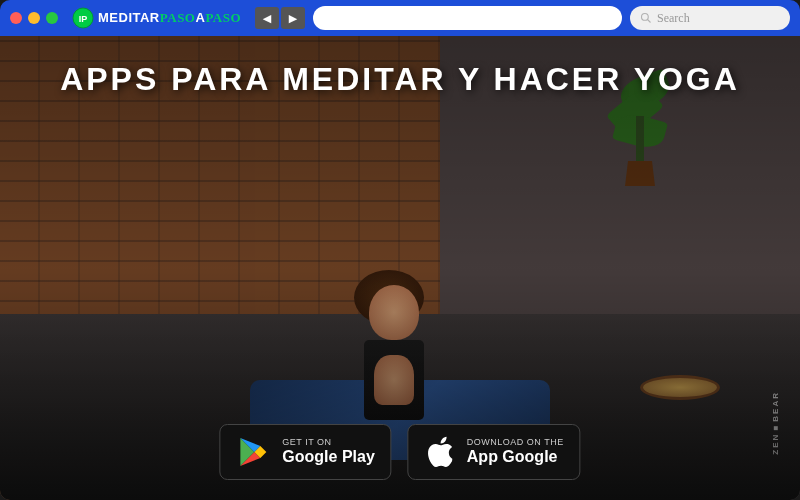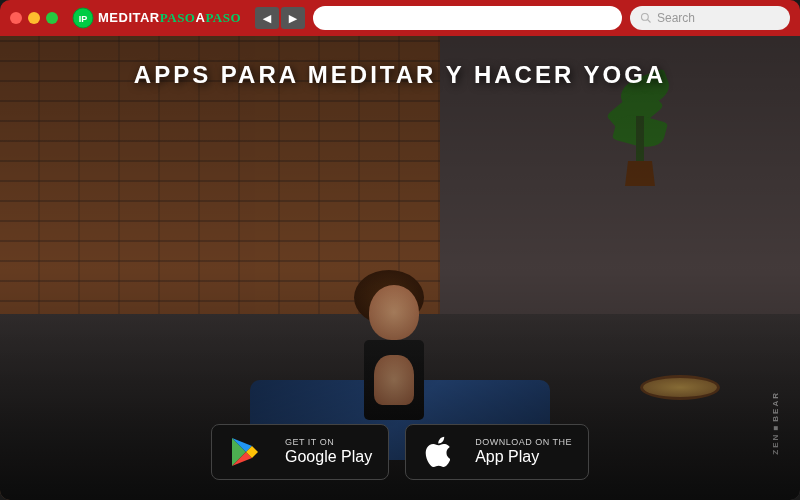--- a/index.html
+++ b/index.html
@@ -16,21 +16,21 @@
       width: 800px;
       height: 500px;
       background: #2b2b2b;
       border-radius: 10px;
       overflow: hidden;
       display: flex;
       flex-direction: column;
     }
 
     .title-bar {
-      background: #b91c1c;
+      background: #1d4ed8;
       height: 36px;
       display: flex;
       align-items: center;
       padding: 0 10px;
       gap: 8px;
       flex-shrink: 0;
     }
 
     .traffic-lights {
       display: flex;
@@ -107,20 +107,21 @@
       width: 160px;
       height: 24px;
       background: #f0f0f0;
       border-radius: 12px;
       display: flex;
       align-items: center;
       padding: 5px 10px;
       gap: 5px;
       color: #888;
       font-size: 12px;
+      font-family: Liberation Serif, serif;
     }
 
     .search-icon-svg {
       width: 12px;
       height: 12px;
       opacity: 0.6;
     }
 
     .browser-content {
       flex: 1;
@@ -316,21 +317,21 @@
     }
 
     
     .main-title {
       position: absolute;
       top: 25px;
       left: 0;
       right: 0;
       text-align: center;
       color: white;
-      font-size: 24px;
+      font-size: 32px;
       font-weight: 700;
       letter-spacing: 3px;
       text-shadow: 2px 2px 8px rgba(0,0,0,0.8);
       text-transform: uppercase;
       padding: 0 20px;
     }
 
     
     .app-buttons {
       position: absolute;
@@ -338,21 +339,21 @@
       left: 50%;
       transform: translateX(-50%);
       display: flex;
       gap: 16px;
       align-items: center;
     }
 
     .app-btn {
       display: flex;
       align-items: center;
-      gap: 25px;
+      gap: 14px;
       background: #111;
       border: 1.5px solid #444;
       border-radius: 8px;
       padding: 22px 16px;
       cursor: pointer;
       min-width: 155px;
       height: 56px;
     }
 
     .btn-icon {
@@ -370,21 +371,21 @@
 
     .btn-text-small {
       font-size: 9px;
       color: #ccc;
       text-transform: uppercase;
       letter-spacing: 0.5px;
     }
 
     .btn-text-large {
       font-size: 16px;
-      font-weight: 400;
+      font-weight: 700;
       line-height: 1.2;
     }
   </style>
 </head>
 <body>
 
 <div class="browser-window">
 
   <div class="title-bar">
     <div class="traffic-lights">
@@ -475,19 +476,19 @@
       <div class="app-btn">
         <div class="btn-icon">
           <svg width="28" height="32" viewBox="0 0 28 32" fill="white">
 
             <path d="M24.5 16.8c0-3.9 3.2-5.8 3.3-5.9-1.8-2.6-4.6-3-5.6-3-2.4-.2-4.7 1.4-5.9 1.4-1.2 0-3-1.4-5-1.3-2.6 0-5 1.5-6.3 3.8-2.7 4.7-.7 11.6 1.9 15.4 1.3 1.8 2.8 3.9 4.8 3.8 1.9-.1 2.7-1.2 5-1.2s3 1.2 5 1.1c2.1 0 3.4-1.9 4.7-3.7 1.5-2.1 2.1-4.2 2.1-4.3-.1 0-4-1.5-4-6.1z"></path>
             <path d="M20.7 5.5c1-1.3 1.7-3 1.5-4.8-1.5.1-3.3 1-4.3 2.2-1 1.1-1.8 2.9-1.6 4.6 1.7.1 3.4-.8 4.4-2z"></path>
           </svg>
         </div>
         <div class="btn-text">
           <span class="btn-text-small">Download on the</span>
-          <span class="btn-text-large">App Play</span>
+          <span class="btn-text-large">App Google</span>
         </div>
       </div>
 
     </div>
   </div>
 </div>
 
 </body></html>

